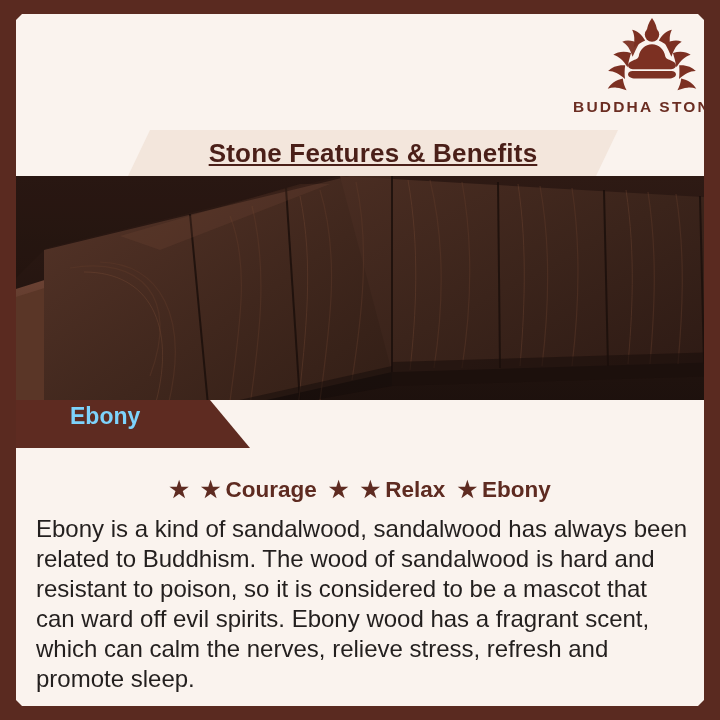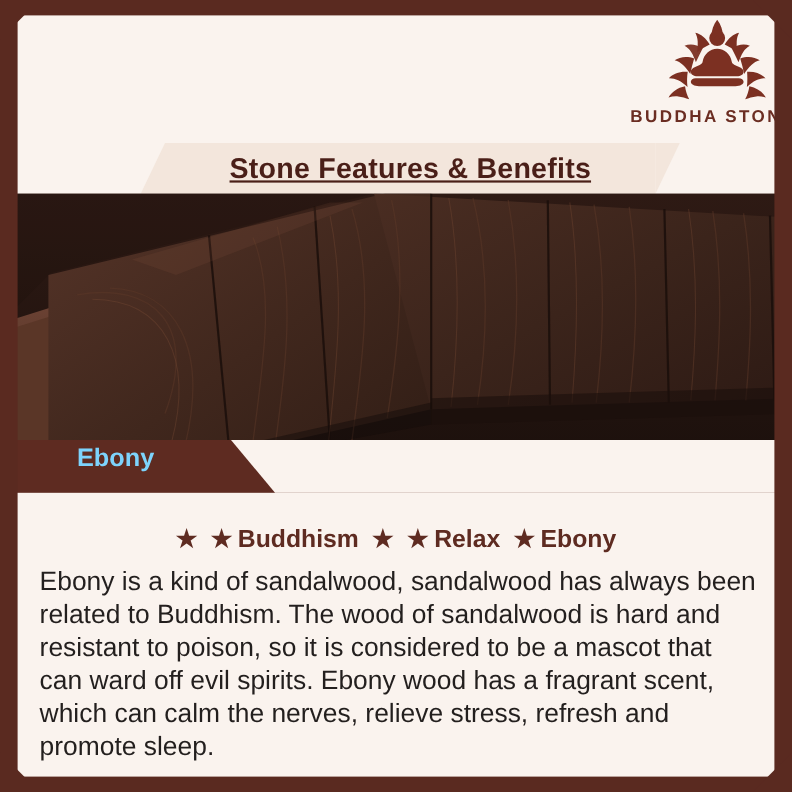--- a/index.html
+++ b/index.html
@@ -275,21 +275,21 @@
   </div>
   <div class="label-cut"></div>
   <div class="label-cut-right"></div>
 
   <div class="benefits">
     <span class="benefit">
       <span class="star">★</span>
     </span>
     <span class="benefit">
       <span class="star">★</span>
-      <span>Buddhism</span>
+      <span>Courage</span>
     </span>
     <span class="benefit">
       <span class="star">★</span>
     </span>
     <span class="benefit">
       <span class="star">★</span>
       <span>Relax</span>
     </span>
     <span class="benefit">
       <span class="star">★</span>

